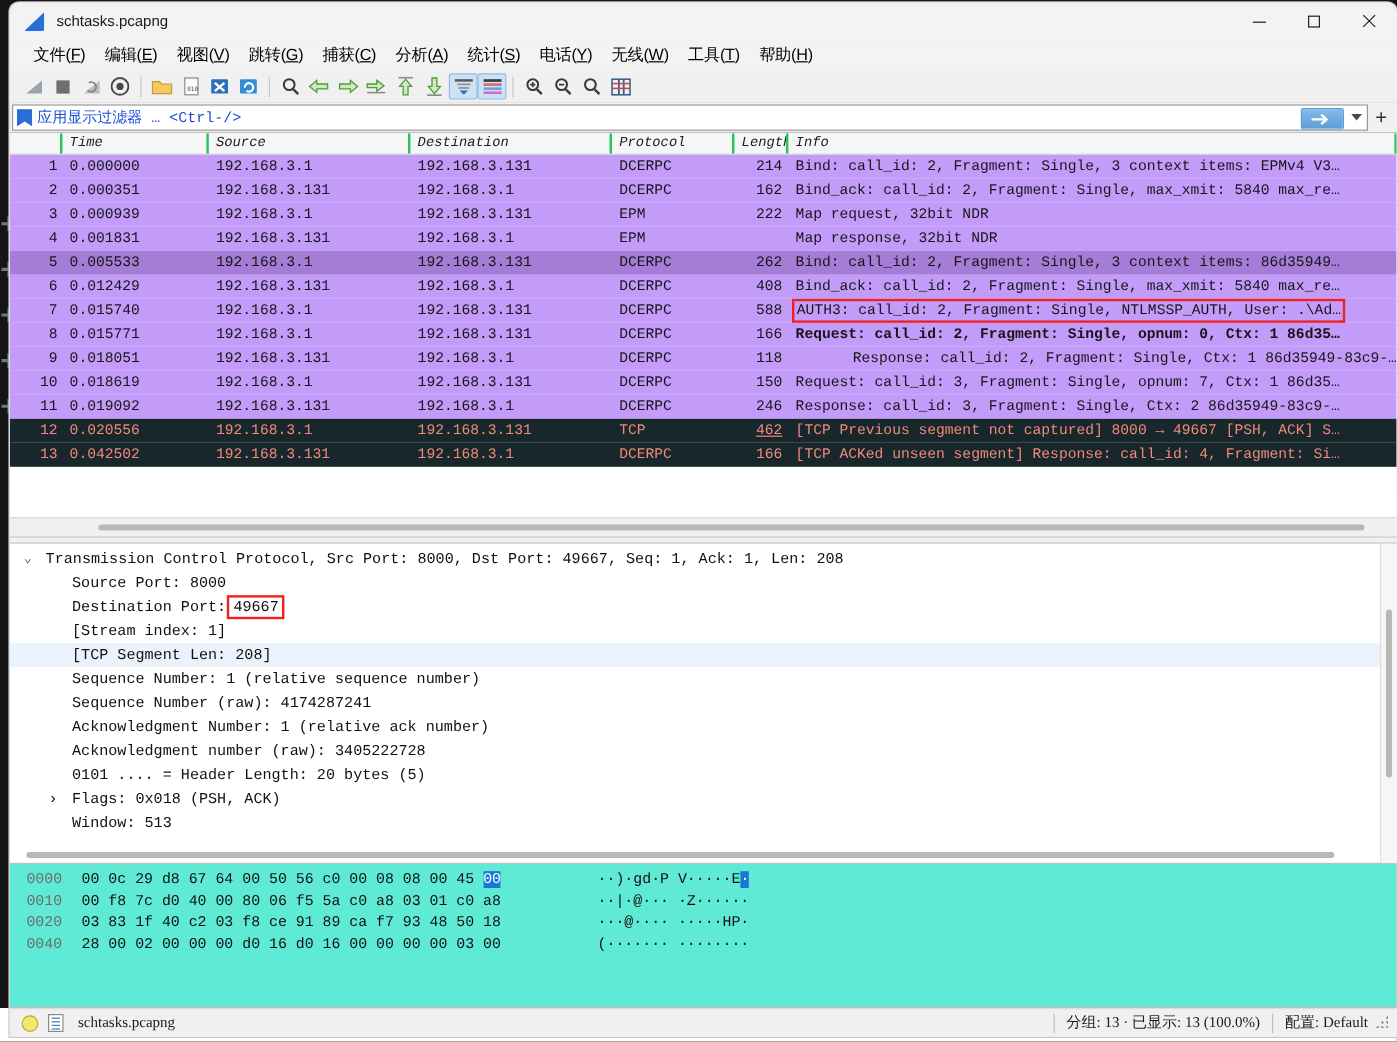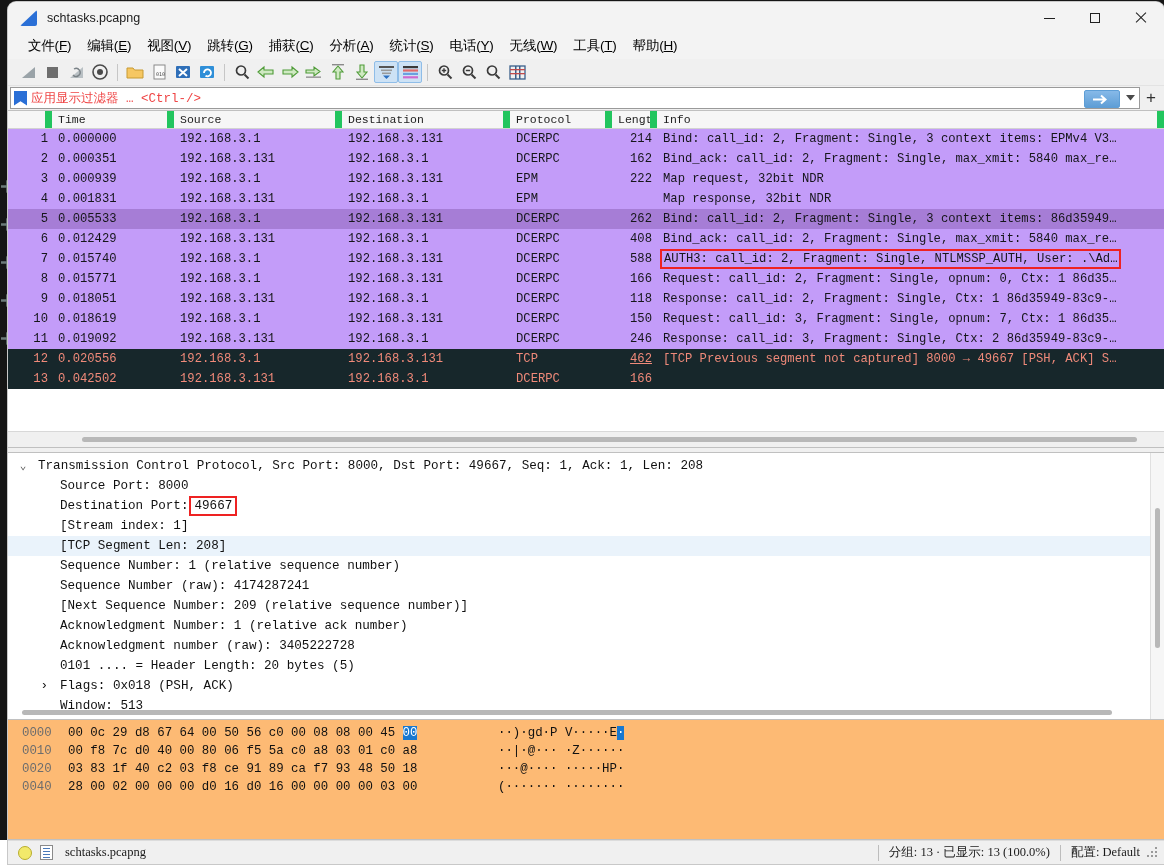--- a/index.html
+++ b/index.html
@@ -148,21 +148,21 @@
   }
   #bookmark-icon {
     width: 13px; height: 15px; margin: 0 4px 0 3px;
     background: #2a6fd6;
     clip-path: polygon(0 0, 100% 0, 100% 100%, 50% 72%, 0 100%);
     flex: 0 0 auto;
   }
   #filter-text {
     flex: 1 1 auto;
     font-family: "Liberation Mono", monospace;
-    font-size: 12.5px; color: #ef4444;
+    font-size: 12.5px; color: #1d4ed8;
     white-space: nowrap; overflow: hidden;
   }
   #filter-apply {
     width: 36px; height: 18px; margin: 2px 1px 0 0;
     background: linear-gradient(#86b9e8, #5e9ed6);
     border: 1px solid #5e9ed6; border-radius: 2px;
     display: flex; align-items: center; justify-content: center;
     flex: 0 0 auto;
   }
   #filter-dropdown {
@@ -187,23 +187,23 @@
   }
   #plist-header {
     height: 18px; flex: 0 0 18px;
     background: #f6f6f6;
     border-bottom: 1px solid #d2d2d2;
     display: flex;
     font-family: "Liberation Mono", monospace;
     font-size: 11.5px; color: #1c1c1c;
   }
   #plist-header .hc {
-    border-right: 7px solid #22c55e;
+    border-right: 2px solid #22c55e;
     padding-left: 6px; line-height: 17px;
-    overflow: hidden; white-space: nowrap;
+    overflow: hidden; white-space: nowrap; font-style: italic;
   }
   #plist-rows { flex: 1 1 auto; overflow: hidden; }
   .prow {
     display: flex; height: 20px; line-height: 20px;
     font-family: "Liberation Mono", monospace;
     font-size: 12.2px;
     white-space: nowrap;
   }
   .prow .c { overflow: hidden; padding-left: 6px; }
   .prow .c.no { text-align: right; padding-left: 0; padding-right: 4px; }
@@ -256,21 +256,21 @@
   }
   #detail-hscroll {
     position: absolute; left: 0; right: 14px; bottom: 0; height: 13px;
     display: flex; align-items: center;
   }
   #detail-hscroll .thumb { height: 5px; background: #b8b8b8; border-radius: 3px; margin-left: 14px; width: 1090px; }
 
   
   #hex-pane {
     flex: 1 1 auto;
-    background: #fdba74;
+    background: #5eead4;
     display: flex;
     overflow: hidden;
     border-bottom: 1px solid #c0c0c0;
   }
   #hex-rows { flex: 1 1 auto; padding-top: 4px; padding-left: 14px; }
   .hrow {
     height: 18px; line-height: 18px;
     font-family: "Liberation Mono", monospace;
     font-size: 12.4px; color: #111;
     white-space: nowrap; display: flex;
@@ -594,30 +594,30 @@
           <div class="c len" style="width: 45px; flex: 0 0 45px;">588</div>
           <div class="c " style="width: 507px; flex: 0 0 507px; overflow: visible;"><span class="info-box">AUTH3: call_id: 2, Fragment: Single, NTLMSSP_AUTH, User: .\Ad…</span></div>
         </div>
         <div class="prow purple">
           <div class="c no" style="width: 44px; flex: 0 0 44px;">8</div>
           <div class="c " style="width: 122px; flex: 0 0 122px;">0.015771</div>
           <div class="c " style="width: 168px; flex: 0 0 168px;">192.168.3.1</div>
           <div class="c " style="width: 168px; flex: 0 0 168px;">192.168.3.131</div>
           <div class="c " style="width: 102px; flex: 0 0 102px;">DCERPC</div>
           <div class="c len" style="width: 45px; flex: 0 0 45px;">166</div>
-          <div class="c " style="width: 507px; flex: 0 0 507px;">Request: call_id: 2, Fragment: Single, opnum: 0, Ctx: 1 86d35…</div>
+          <div class="c " style="width: 507px; flex: 0 0 507px; font-weight: bold;">Request: call_id: 2, Fragment: Single, opnum: 0, Ctx: 1 86d35…</div>
         </div>
         <div class="prow purple">
           <div class="c no" style="width: 44px; flex: 0 0 44px;">9</div>
           <div class="c " style="width: 122px; flex: 0 0 122px;">0.018051</div>
           <div class="c " style="width: 168px; flex: 0 0 168px;">192.168.3.131</div>
           <div class="c " style="width: 168px; flex: 0 0 168px;">192.168.3.1</div>
           <div class="c " style="width: 102px; flex: 0 0 102px;">DCERPC</div>
           <div class="c len" style="width: 45px; flex: 0 0 45px;">118</div>
-          <div class="c " style="width: 507px; flex: 0 0 507px;">Response: call_id: 2, Fragment: Single, Ctx: 1 86d35949-83c9-…</div>
+          <div class="c " style="width: 507px; flex: 0 0 507px; text-align: right;">Response: call_id: 2, Fragment: Single, Ctx: 1 86d35949-83c9-…</div>
         </div>
         <div class="prow purple">
           <div class="c no" style="width: 44px; flex: 0 0 44px;">10</div>
           <div class="c " style="width: 122px; flex: 0 0 122px;">0.018619</div>
           <div class="c " style="width: 168px; flex: 0 0 168px;">192.168.3.1</div>
           <div class="c " style="width: 168px; flex: 0 0 168px;">192.168.3.131</div>
           <div class="c " style="width: 102px; flex: 0 0 102px;">DCERPC</div>
           <div class="c len" style="width: 45px; flex: 0 0 45px;">150</div>
           <div class="c " style="width: 507px; flex: 0 0 507px;">Request: call_id: 3, Fragment: Single, opnum: 7, Ctx: 1 86d35…</div>
         </div>
@@ -639,20 +639,21 @@
           <div class="c len" style="width: 45px; flex: 0 0 45px; text-decoration: underline;">462</div>
           <div class="c " style="width: 507px; flex: 0 0 507px;">[TCP Previous segment not captured] 8000 → 49667 [PSH, ACK] S…</div>
         </div>
         <div class="prow dark">
           <div class="c no" style="width: 44px; flex: 0 0 44px;">13</div>
           <div class="c " style="width: 122px; flex: 0 0 122px;">0.042502</div>
           <div class="c " style="width: 168px; flex: 0 0 168px;">192.168.3.131</div>
           <div class="c " style="width: 168px; flex: 0 0 168px;">192.168.3.1</div>
           <div class="c " style="width: 102px; flex: 0 0 102px;">DCERPC</div>
           <div class="c len" style="width: 45px; flex: 0 0 45px;">166</div>
+          <div class="c " style="width: 507px; flex: 0 0 507px;">[TCP ACKed unseen segment] Response: call_id: 4, Fragment: Si…</div>
         </div>
       </div>
     <div id="plist-blank" style="flex:1 1 auto;"></div>
     <div id="plist-hscroll">
       <div class="thumb"></div>
     </div>
   </div>
 
   <div class="splitter"></div>
 
@@ -679,24 +680,20 @@
           <span class="ind"></span>
           <span>[TCP Segment Len: 208]</span>
         </div>
         <div class="drow">
           <span class="ind"></span>
           <span>Sequence Number: 1    (relative sequence number)</span>
         </div>
         <div class="drow">
           <span class="ind"></span>
           <span>Sequence Number (raw): 4174287241</span>
-        </div>
-        <div class="drow">
-          <span class="ind"></span>
-          <span>[Next Sequence Number: 209    (relative sequence number)]</span>
         </div>
         <div class="drow">
           <span class="ind"></span>
           <span>Acknowledgment Number: 1    (relative ack number)</span>
         </div>
         <div class="drow">
           <span class="ind"></span>
           <span>Acknowledgment number (raw): 3405222728</span>
         </div>
         <div class="drow">

